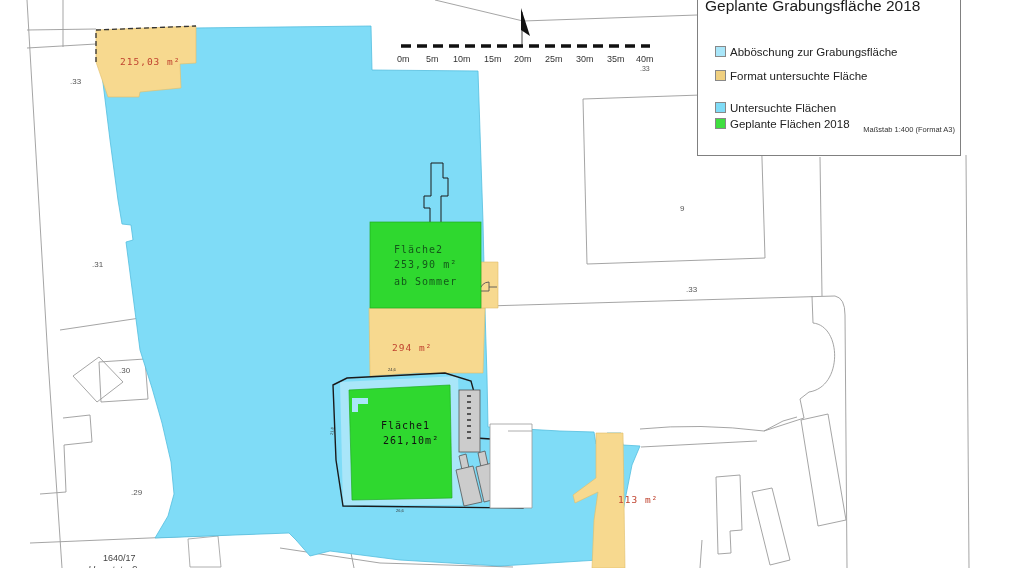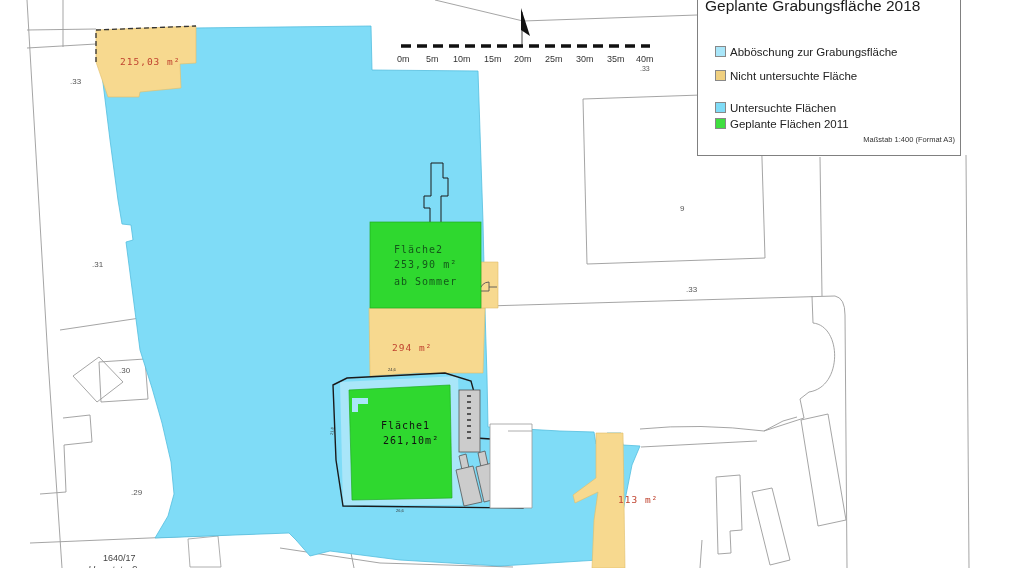--- a/index.html
+++ b/index.html
@@ -34,21 +34,21 @@
           background:#fff;border:1px solid #808080;box-sizing:border-box;}
   .lg-title{position:absolute;left:7px;white-space:nowrap;font-size:15.5px;color:#1a1a1a;}
   .lg-t2{top:12px;}
   .lg-item{position:absolute;left:17px;display:flex;align-items:center;gap:4px;height:13px;}
   .sw{width:11px;height:11px;border:1px solid #888;box-sizing:border-box;flex:0 0 auto;}
   .sw-ab{background:#a9e6f9;}
   .sw-nu{background:#f0d080;}
   .sw-un{background:#7fdcf7;}
   .sw-ge{background:#3fdf3f;}
   .lg-label{font-size:11.5px;color:#222;white-space:nowrap;}
-  .lg-scale{position:absolute;right:5px;top:150px;font-size:7.5px;color:#333;white-space:nowrap;}
+  .lg-scale{position:absolute;right:5px;top:140px;font-size:7.5px;color:#333;white-space:nowrap;}
 </style>
 </head>
 <body>
 
 <div class="stage">
 
 <svg width="1010" height="568" viewBox="0 0 1010 568">
 
   <g>
     <path class="pl" d="M27,0 L48,360 L62,568"></path>
@@ -175,27 +175,27 @@
 <div class="legend">
 
   <div class="lg-title lg-t2">Geplante Grabungsfläche 2018</div>
 
   <div class="lg-item" style="top:60px">
     <span class="sw sw-ab"></span>
     <span class="lg-label">Abböschung zur Grabungsfläche</span>
   </div>
   <div class="lg-item" style="top:84px">
     <span class="sw sw-nu"></span>
-    <span class="lg-label">Nicht untersuchte Fläche</span>
+    <span class="lg-label">Format untersuchte Fläche</span>
   </div>
   <div class="lg-item" style="top:116px">
     <span class="sw sw-un"></span>
     <span class="lg-label">Untersuchte Flächen</span>
   </div>
   <div class="lg-item" style="top:132px">
     <span class="sw sw-ge"></span>
-    <span class="lg-label">Geplante Flächen 2011</span>
+    <span class="lg-label">Geplante Flächen 2018</span>
   </div>
 
   <div class="lg-scale">Maßstab 1:400 (Format A3)</div>
 </div>
 
 </div>
 
 </body></html>

